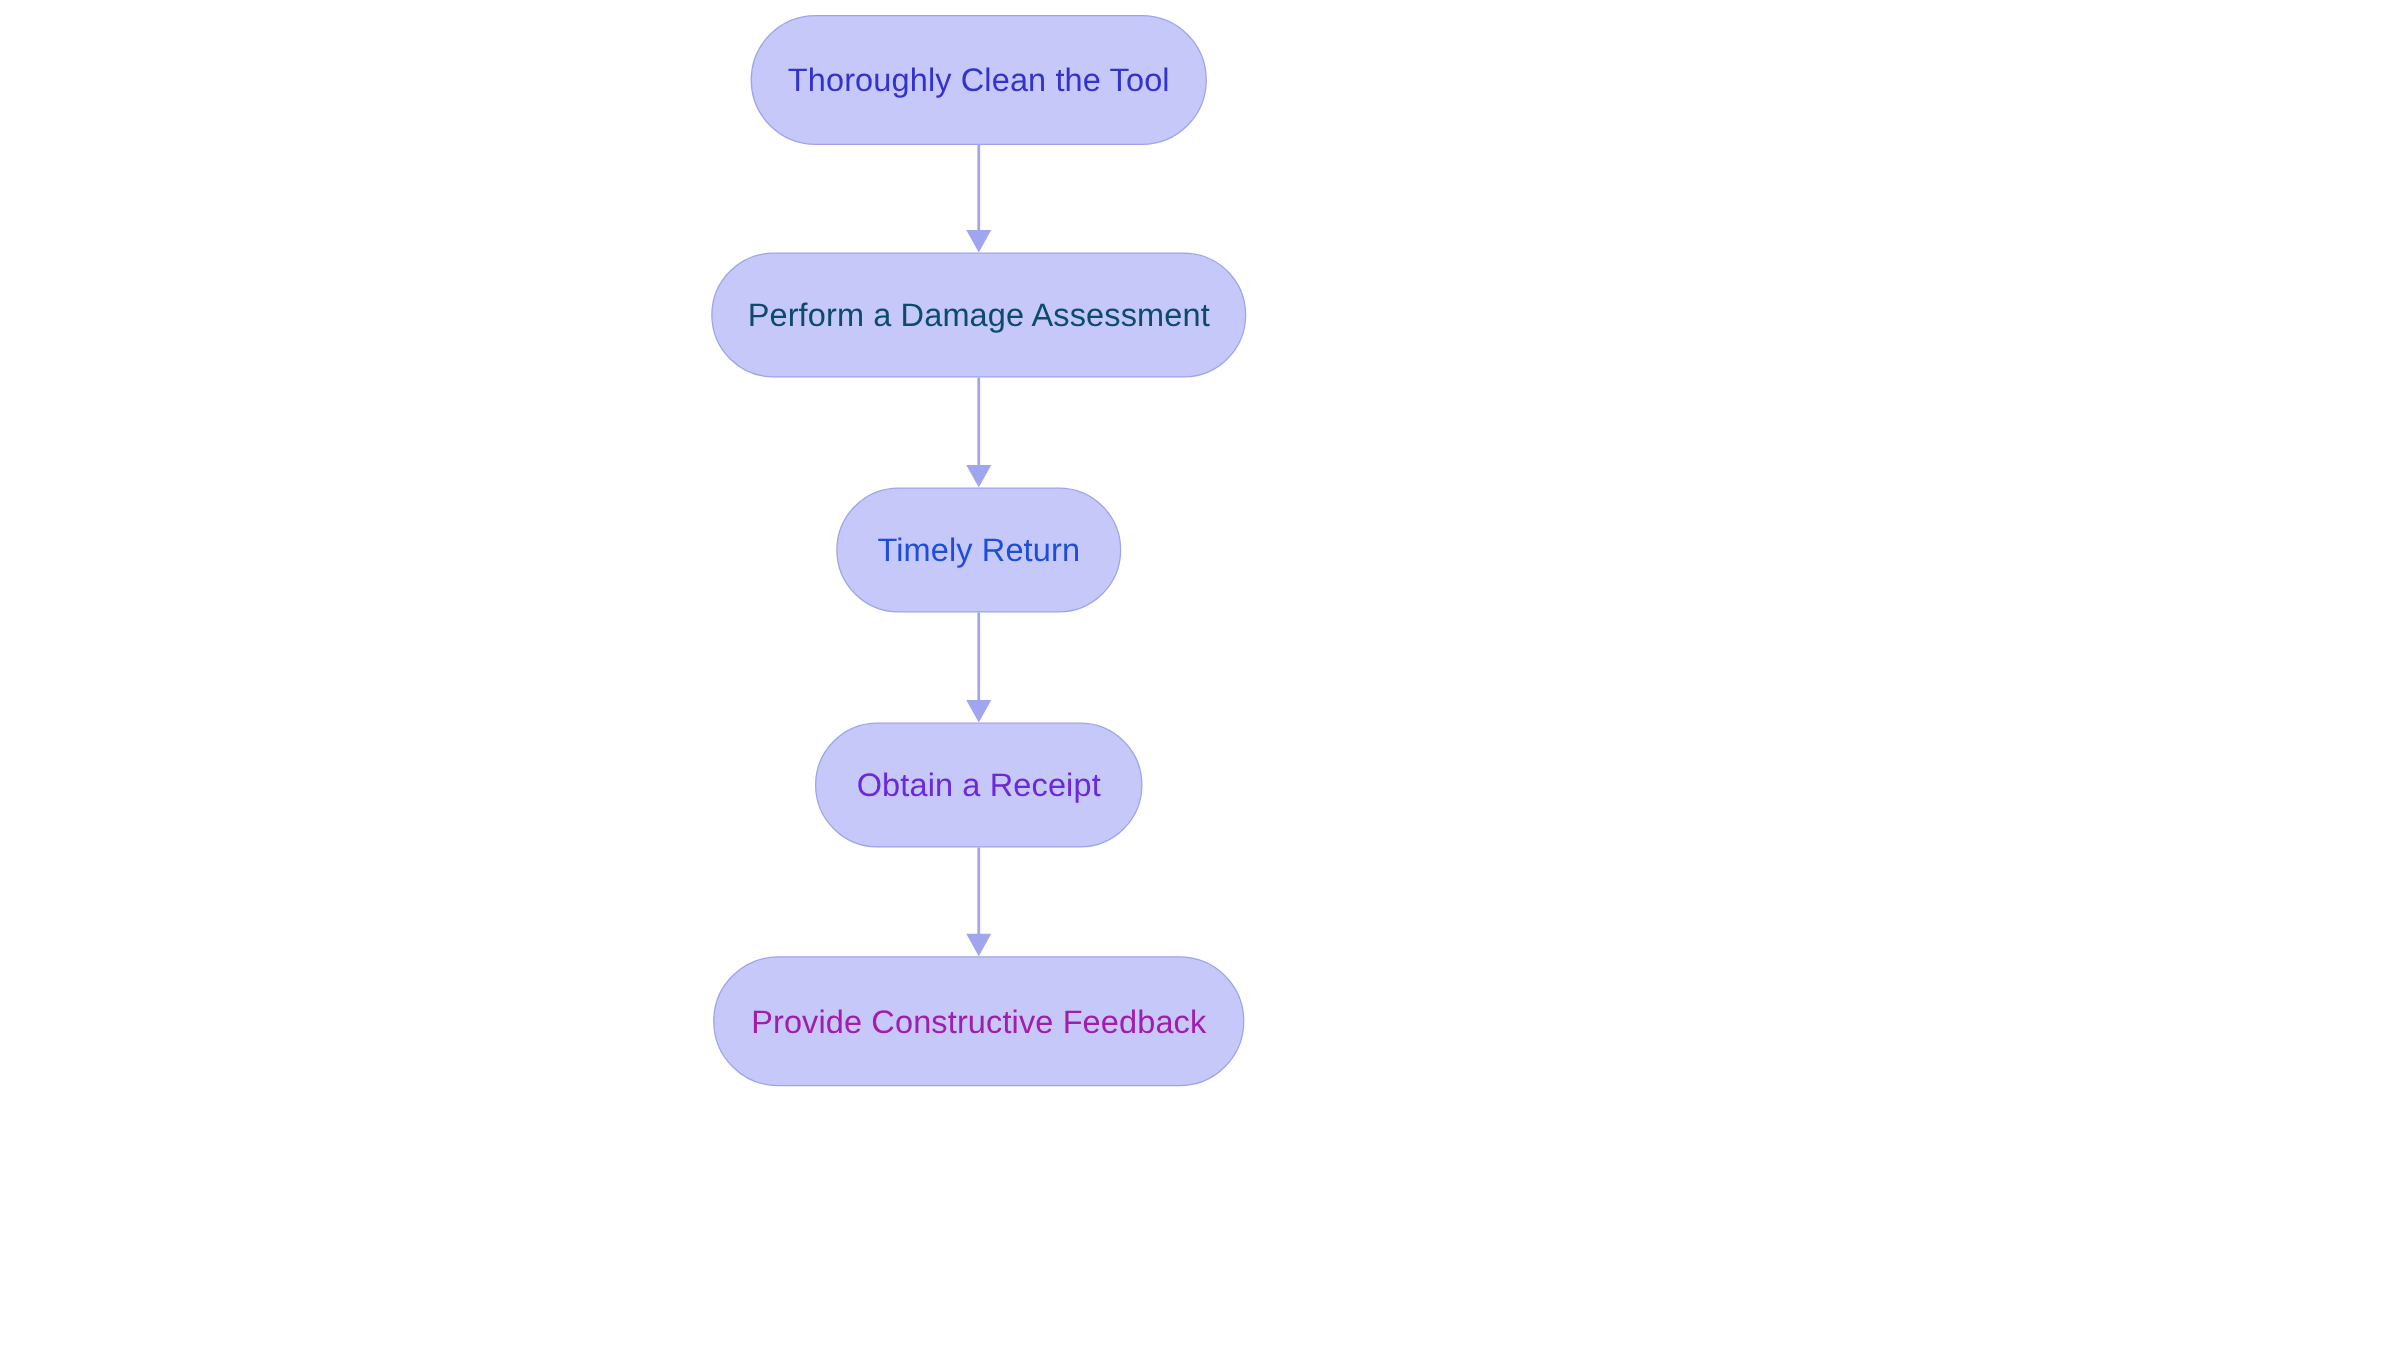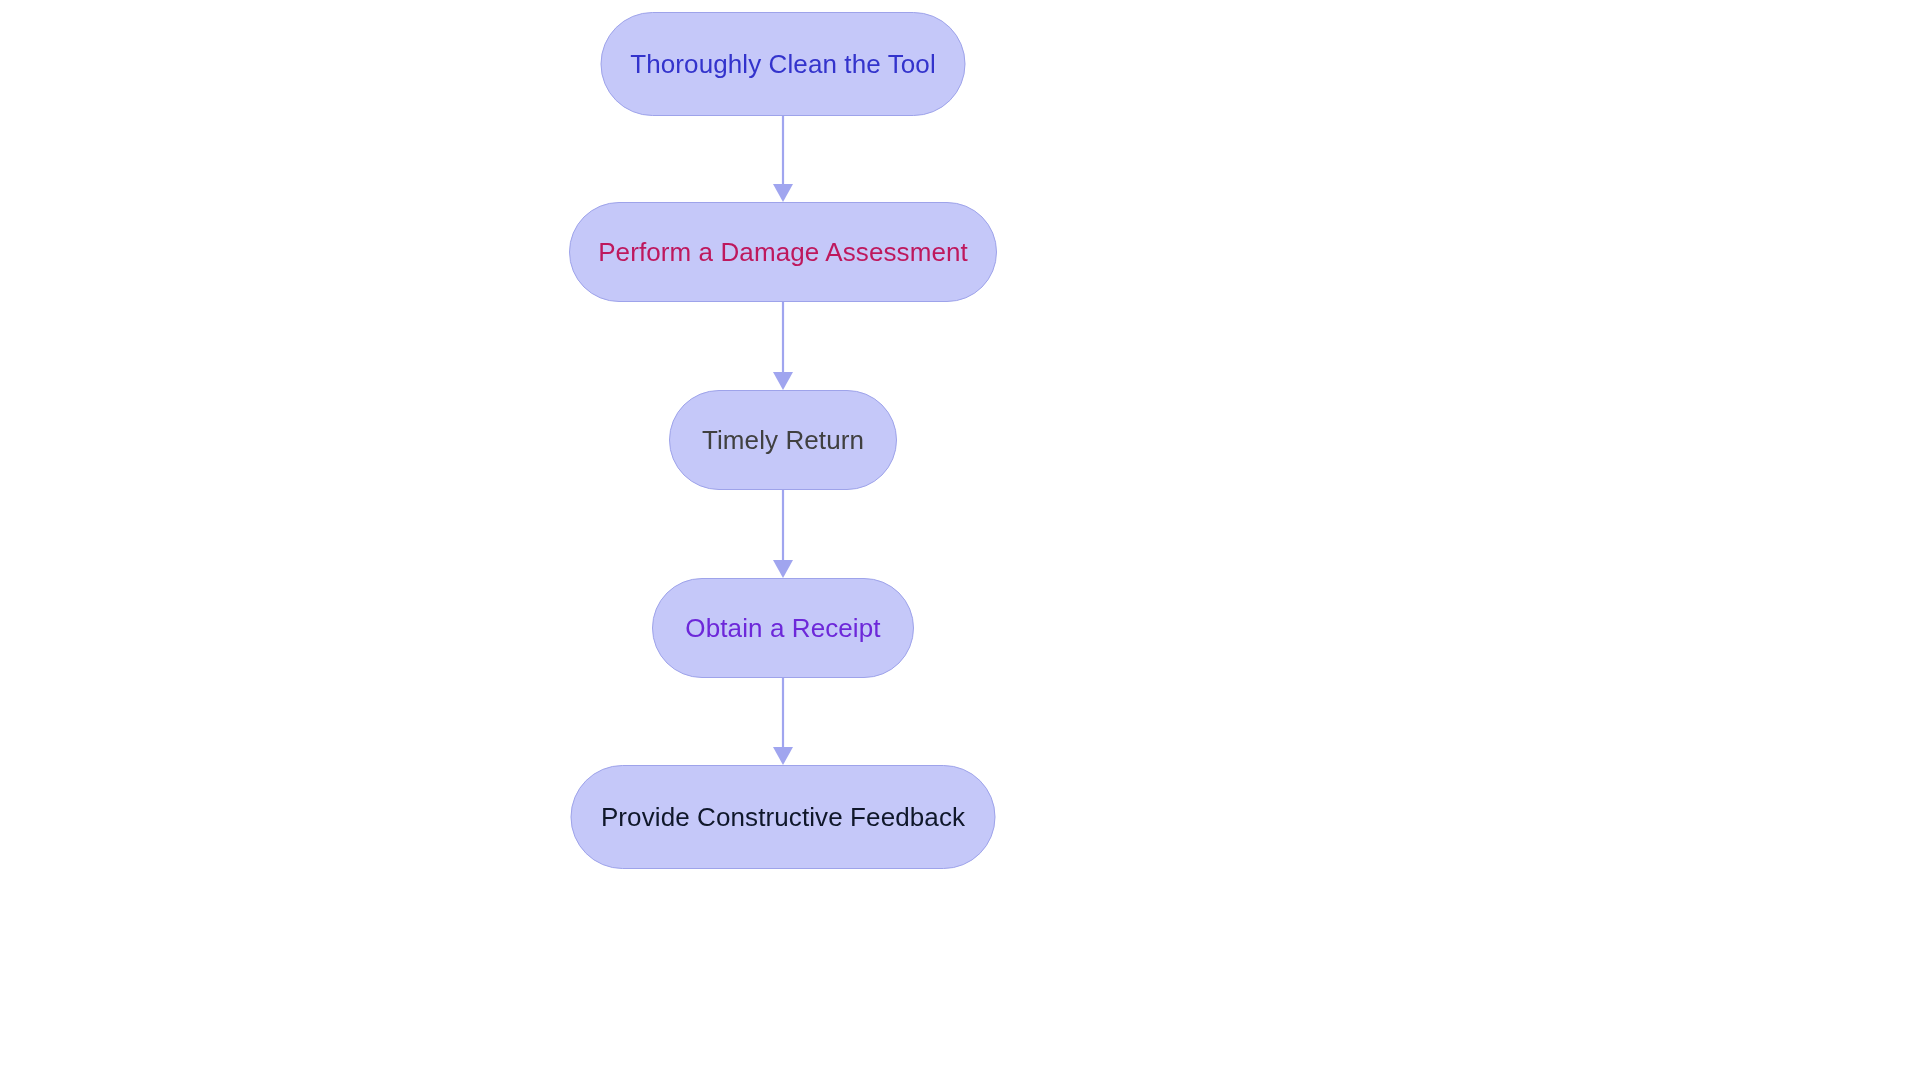--- a/index.html
+++ b/index.html
@@ -74,24 +74,24 @@
     <div class="connector" style="left: 783px; top: 678px; width: 20px; height: 87px;">
       <svg width="20" height="87" viewBox="0 0 20 87">
         <line x1="10" y1="0" x2="10" y2="71" stroke="#a0a5ef" stroke-width="2.2"></line>
         <polygon points="0,69 20,69 10,87" fill="#a0a5ef"></polygon>
       </svg>
     </div>
     <div class="flow-node" style="left: 783px; top: 12px; width: 365px; height: 104px; background: rgb(197, 200, 249); border-color: rgb(158, 163, 234);">
       <span class="flow-node-label" style="color: rgb(51, 51, 204);">Thoroughly Clean the Tool</span>
     </div>
     <div class="flow-node" style="left: 783px; top: 202px; width: 428px; height: 100px; background: rgb(197, 200, 249); border-color: rgb(158, 163, 234);">
-      <span class="flow-node-label" style="color: #be185d;">Perform a Damage Assessment</span>
+      <span class="flow-node-label" style="color: #0c4a6e;">Perform a Damage Assessment</span>
     </div>
     <div class="flow-node" style="left: 783px; top: 390px; width: 228px; height: 100px; background: rgb(197, 200, 249); border-color: rgb(158, 163, 234);">
-      <span class="flow-node-label" style="color: #404040;">Timely Return</span>
+      <span class="flow-node-label" style="color: #1d4ed8;">Timely Return</span>
     </div>
     <div class="flow-node" style="left: 783px; top: 578px; width: 262px; height: 100px; background: rgb(197, 200, 249); border-color: rgb(158, 163, 234);">
       <span class="flow-node-label" style="color: #6d28d9;">Obtain a Receipt</span>
     </div>
     <div class="flow-node" style="left: 783px; top: 765px; width: 425px; height: 104px; background: rgb(197, 200, 249); border-color: rgb(158, 163, 234);">
-      <span class="flow-node-label" style="color: #0f172a; text-align: right;">Provide Constructive Feedback</span>
+      <span class="flow-node-label" style="color: #a21caf; text-align: right;">Provide Constructive Feedback</span>
     </div>
   </div>
 
 </body></html>

